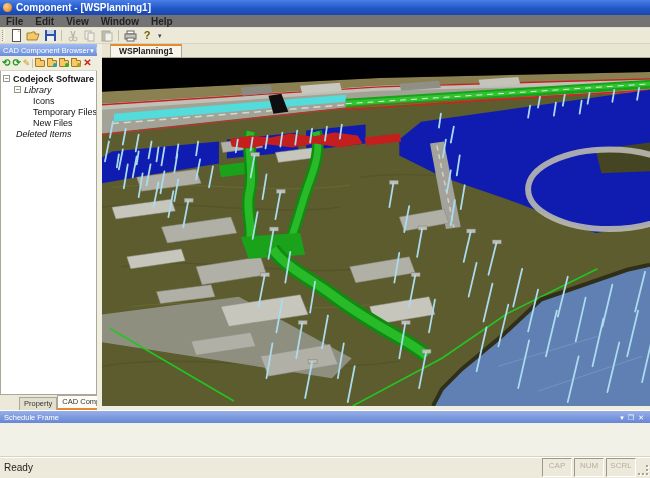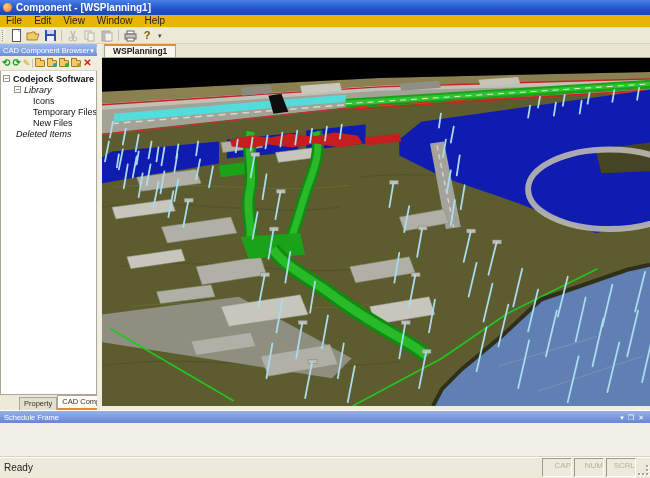--- a/index.html
+++ b/index.html
@@ -6,21 +6,21 @@
   html,body { width:650px; height:478px; overflow:hidden;
     font-family:"Liberation Sans", sans-serif; font-size:10px; background:#ECE9D8; }
   .app { width:650px; height:478px; display:flex; flex-direction:column; position:relative; }
 
   
   .titlebar { height:15px; background:linear-gradient(180deg,#4A7EE8,#2257C8 55%,#1A46AE);
     color:#fff; font-weight:bold; font-size:10px; display:flex; align-items:center; padding:0 3px; }
   .app-ico { width:9px; height:9px; border-radius:50%; background:radial-gradient(circle at 35% 35%,#FFD27A,#E07818); margin-right:4px; flex:none; }
 
   
-  .menubar { height:13px; background:#eab308; display:flex; align-items:flex-start; border-bottom:1px solid #E3E0CE; }
+  .menubar { height:13px; background:#737373; display:flex; align-items:flex-end; border-bottom:1px solid #E3E0CE;font-weight:bold; }
   .menu-item { padding:0 6px; color:#222; cursor:default; }
 
   
   .toolbar { height:16px; background:#ECE9D8; display:flex; align-items:center; gap:1px; padding:0 2px; border-bottom:1px solid #D8D4C4; }
   .tb-grip { width:3px; height:11px; border-left:1px dotted #9A9684; border-right:1px dotted #fff; margin-right:2px; }
   .tb-btn { width:16px; height:14px; display:flex; align-items:center; justify-content:center; }
   .tb-btn.disabled { opacity:.4; filter:grayscale(1); }
   .tb-sep { width:1px; height:11px; background:#C4C0B0; margin:0 2px; }
   .tb-more { font-size:7px; color:#444; padding:0 2px; }
 
@@ -51,39 +51,39 @@
   .d1 { padding-left:11px;font-style:italic; } .d2 { padding-left:30px; } .bold { font-weight:bold; }
 
   .p-tabs { height:15px; flex:none; display:flex; align-items:flex-end; background:#ECE9D8; padding-left:19px; }
   .p-tab { font-size:7.5px; padding:1px 4px 2px; border:1px solid #ACA899; border-bottom:none; background:#E2DFCE; color:#333; white-space:nowrap; }
   .p-tab.active { background:#FDFCF7; border-bottom:2px solid #E68B2C; font-weight:normal; }
 
   .splitter { width:5px; background:#F0EEE1; }
 
   
   .doc { flex:1; display:flex; flex-direction:column; min-width:0; }
-  .tabstrip { height:14px; flex:none; background:#E8E5D2; display:flex; align-items:flex-start; border-bottom:1px solid #ACA899; padding-left:2px; }
+  .tabstrip { height:14px; flex:none; background:#E8E5D2; display:flex; align-items:flex-start; border-bottom:1px solid #ACA899; padding-left:8px; }
   .doc-tab { font-size:8.5px; font-weight:bold; color:#222; background:#F7F5EC; border:1px solid #ACA899; border-bottom:none;
     border-top:2px solid #E68B2C; padding:0 8px 1px; height:13px; display:flex; align-items:center; }
   .viewport { flex:1; background:#000; position:relative; min-height:0; }
   .viewport svg { display:block; width:100%; height:100%; }
   .doc-bottom { height:4px; background:#F0EEE1; flex:none; }
 
   
   .schedbar { height:13px; background:linear-gradient(180deg,#97AFE7,#6787D6); display:flex; align-items:center;
     color:#fff; font-size:7.5px; padding:0 4px; border-top:1px solid #FFF; }
   .schedbar .sp { flex:1; }
   .s-btn { font-size:7px; color:#fff; padding:0 2px; line-height:1; }
 
   .sched-body { height:34px; background:#F2F1E7; border-bottom:1px solid #D8D4C4; }
 
   
   .statusbar { height:20px; background:#EDEADB; border-top:1px solid #fff; display:flex; align-items:center; padding:2px 14px 2px 4px; position:relative; }
   .status-msg { flex:1; color:#222; }
-  .st-cell { width:30px; height:19px; margin-left:2px; font-size:8px; color:#B4B09E; text-align:right; line-height:13px;
+  .st-cell { width:30px; height:19px; margin-left:2px; font-size:8px; color:#B4B09E; text-align:center; line-height:13px;
     border:1px solid; border-color:#9E9A8A #FFF #FFF #9E9A8A; }
   .grip { position:absolute; right:1px; bottom:1px; width:12px; height:12px; }
   .grip i { position:absolute; width:2px; height:2px; background:#A8A490; box-shadow:1px 1px 0 #fff; }
   .grip i:nth-child(1){ right:1px; bottom:1px; } .grip i:nth-child(2){ right:5px; bottom:1px; }
   .grip i:nth-child(3){ right:1px; bottom:5px; } .grip i:nth-child(4){ right:9px; bottom:1px; } .grip i:nth-child(5){ right:1px; bottom:9px; }
 </style>
 </head>
 <body>
 
 <div class="app">

